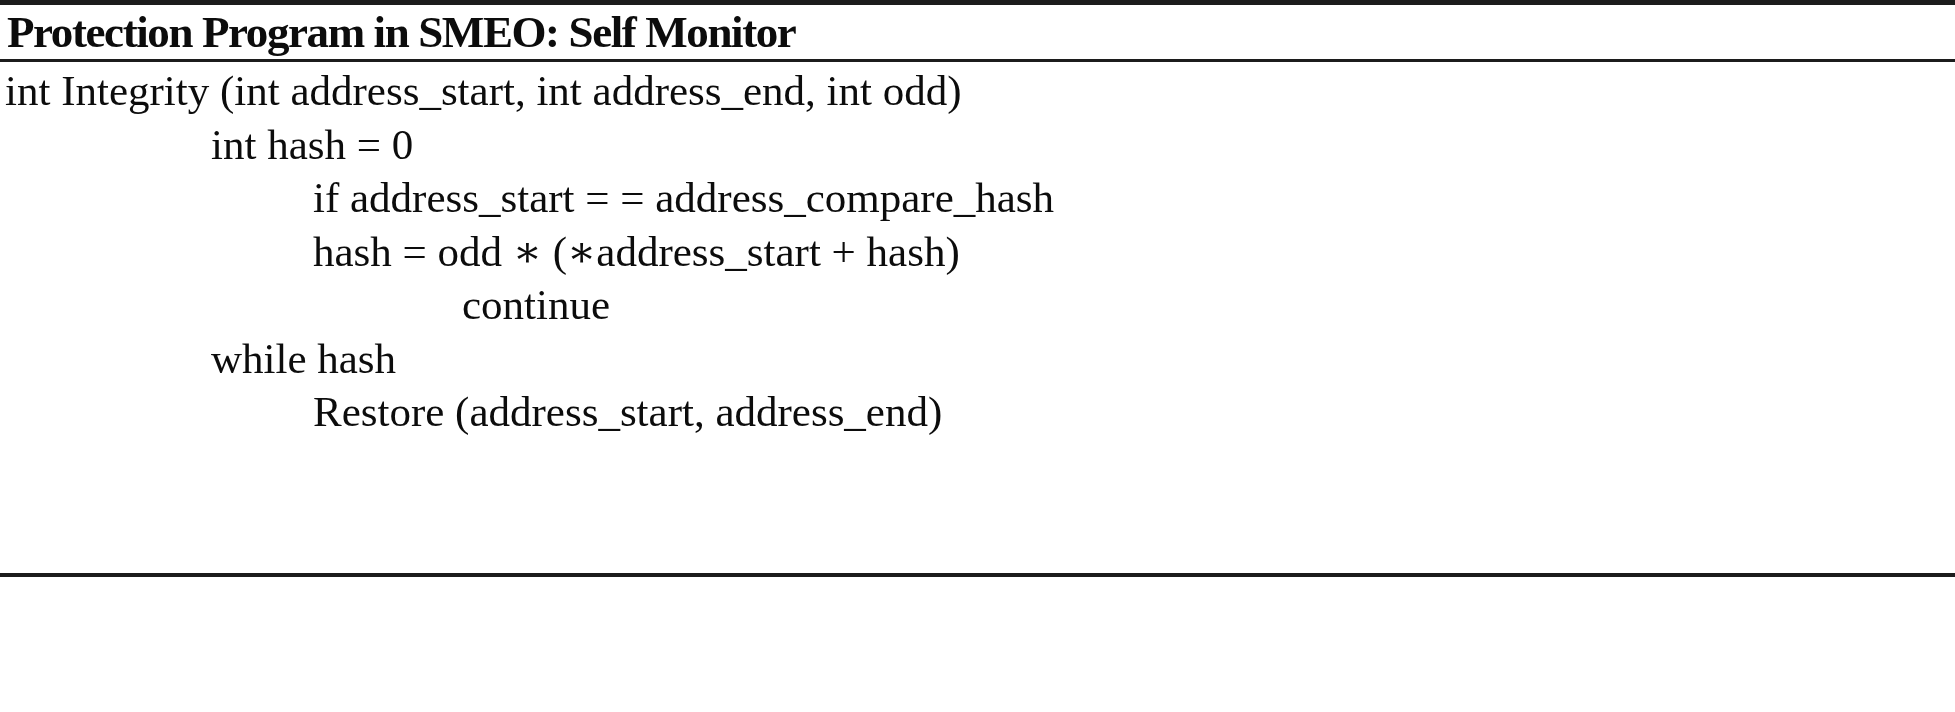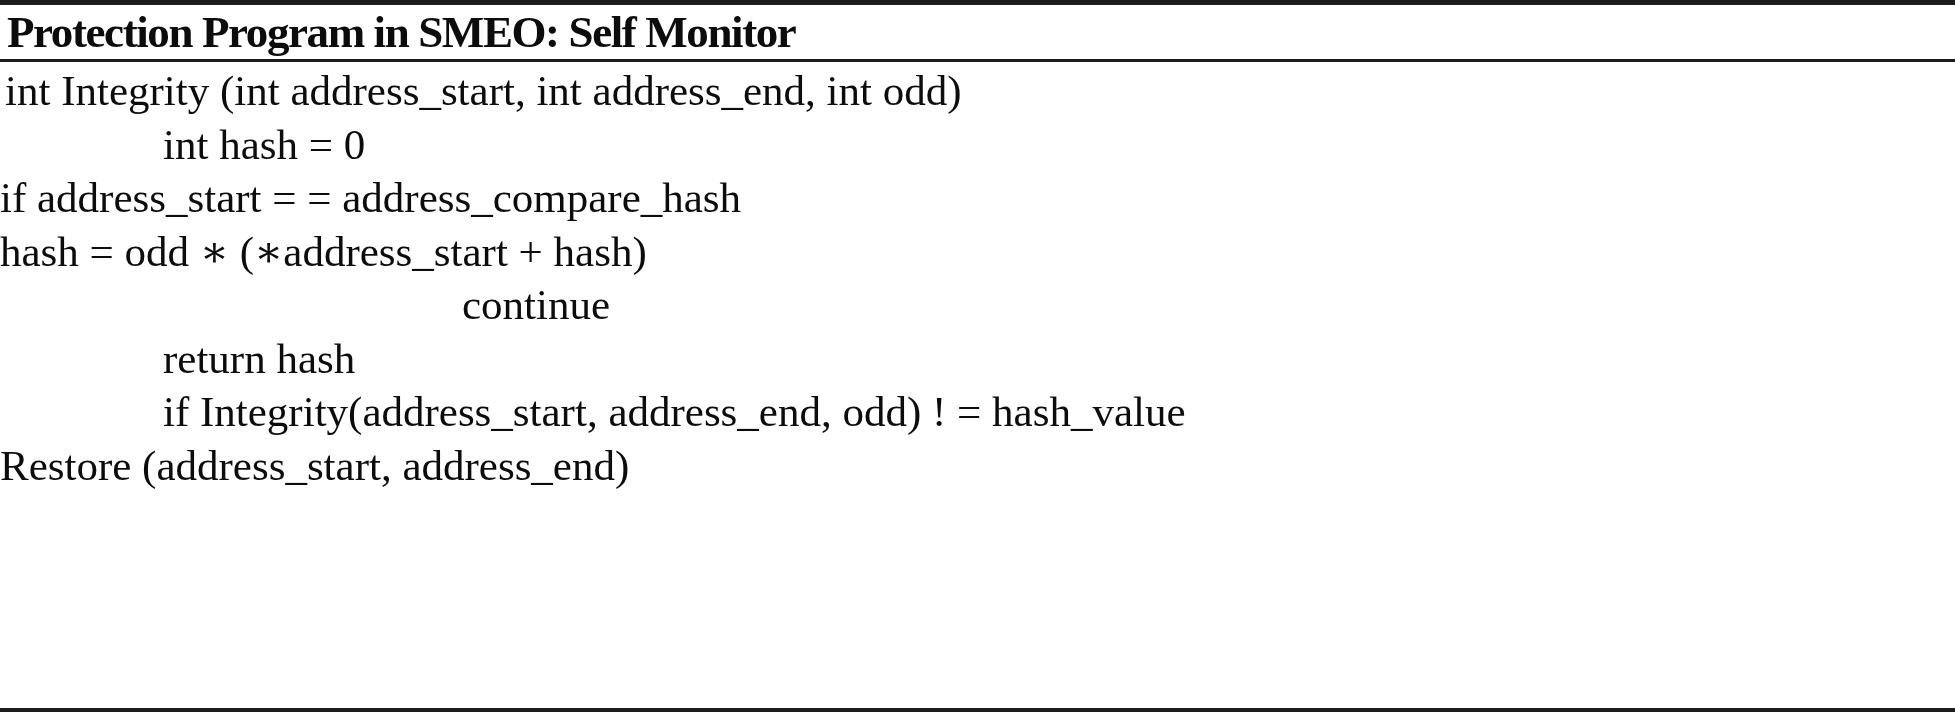--- a/index.html
+++ b/index.html
@@ -9,21 +9,21 @@
   }
   body {
     width: 1955px;
     height: 712px;
     overflow: hidden;
     font-family: "Liberation Serif", "DejaVu Serif", serif;
     color: #0c0c0c;
   }
   .algorithm {
     width: 1955px;
-    height: 712px;
+    height: 577px;
     box-sizing: border-box;
     background: #ffffff;
     display: flex;
     flex-direction: column;
   }
   .rule {
     width: 100%;
     background: #1c1c1c;
     flex: 0 0 auto;
   }
@@ -51,37 +51,36 @@
   }
   .code-line {
     height: 53.5px;
     display: flex;
     align-items: center;
     font-size: 43px;
     white-space: pre;
     flex: 0 0 auto;
   }
   .indent-0 { padding-left: 5px; }
-  .indent-1 { padding-left: 163px; }
-  .indent-2 { }
+  .indent-1 { padding-left: 163px; margin-left: 48px; }
+  .indent-2 { padding-left: 313px; }
   .indent-3 { padding-left: 462px; }
 </style>
 </head>
 <body>
 
 <div class="algorithm">
   <div class="rule top"></div>
   <div class="title-row">
     <span class="title-text">Protection Program in SMEO: Self Monitor</span>
   </div>
   <div class="rule mid"></div>
   <div class="code">
       <div class="code-line indent-0">int Integrity (int address_start, int address_end, int odd)</div>
       <div class="code-line indent-1">int hash = 0</div>
       <div class="code-line indent-2">if address_start = = address_compare_hash</div>
       <div class="code-line indent-2">hash = odd ∗ (∗address_start + hash)</div>
       <div class="code-line indent-3">continue</div>
-      <div class="code-line indent-1">return hash</div>
-      <div class="code-line indent-1">if Integrity(address_start, address_end, odd) ! = hash_value</div>
+      <div class="code-line indent-1">while hash</div>
       <div class="code-line indent-2">Restore (address_start, address_end)</div>
     </div>
   <div class="rule bottom"></div>
 </div>
 
 </body></html>

